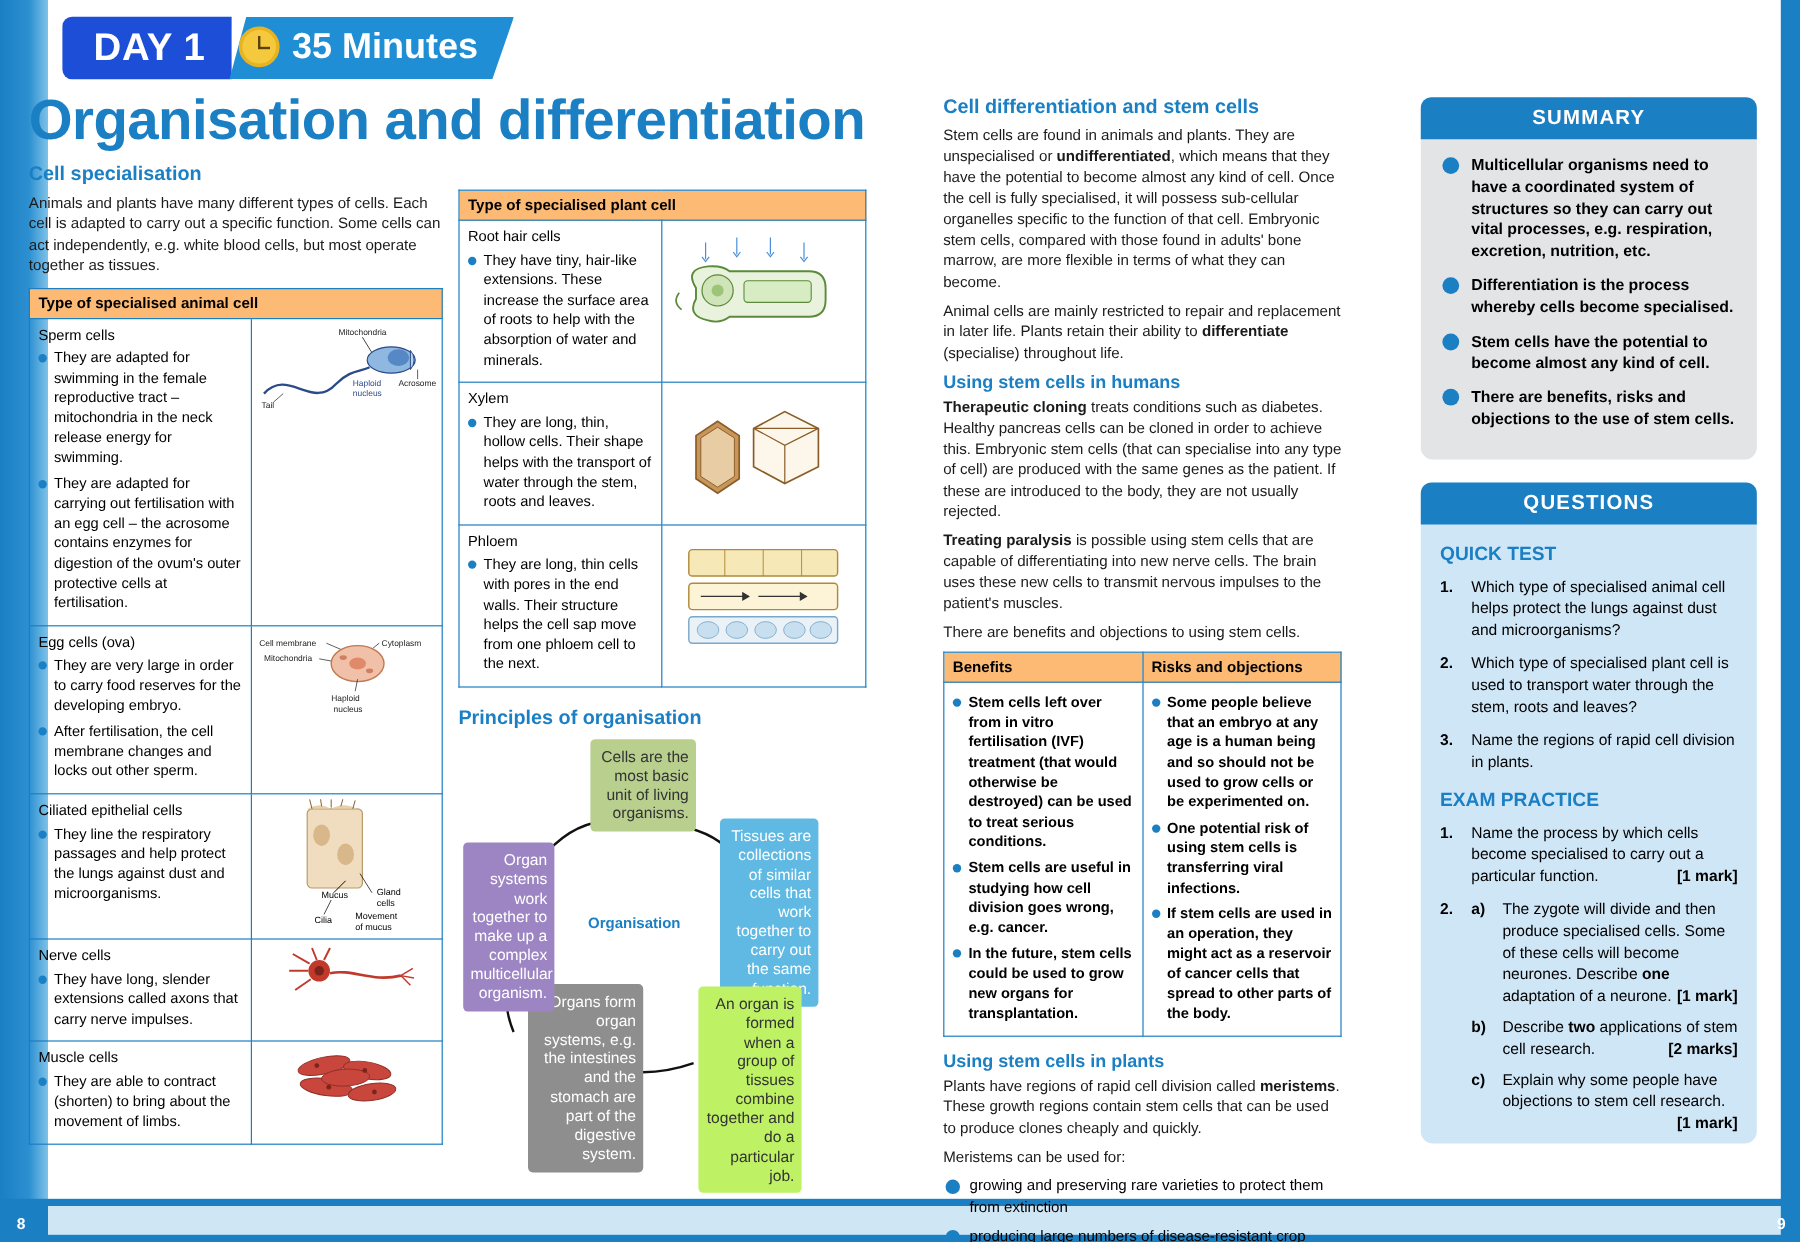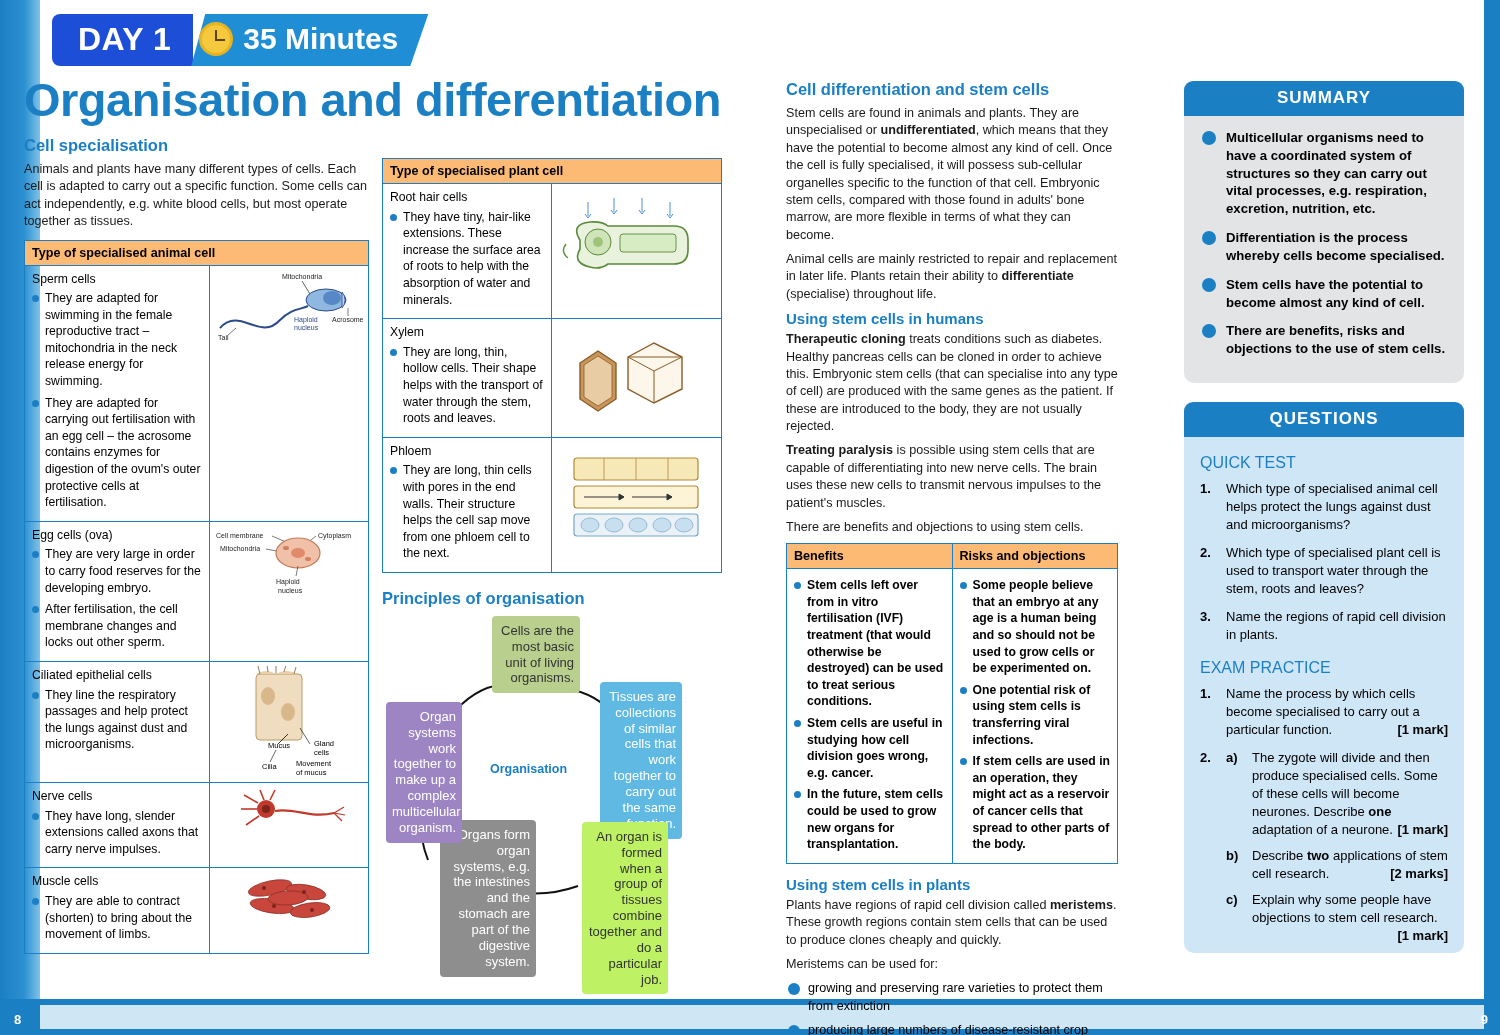--- a/index.html
+++ b/index.html
@@ -84,21 +84,21 @@
     text-align: center; padding: 7px 0 8px; border-radius: 9px 9px 0 0;
     width: 280px; margin: 0 auto; position: relative; top: -1px;
   }
   .summary-wrap { background: #e3e4e6; border-radius: 10px; padding: 0 0 14px; }
   .summary-body { padding: 12px 16px 0 16px; }
   .summary-body li { position: relative; padding-left: 26px; margin-bottom: 11px; font-size: 13.2px; font-weight: bold; line-height: 1.35; list-style: none; }
   .summary-body li::before { content: ""; position: absolute; left: 2px; top: 2px; width: 14px; height: 14px; border-radius: 50%; background: #1b7fc4; }
 
   .questions-wrap { background: #cfe6f7; border-radius: 10px; padding: 0 0 16px; margin-top: 20px; }
   .questions-body { padding: 10px 16px 0 16px; }
-  .qh { color: #1b7fc4; font-weight: normal; font-size: 16px; margin: 6px 0 8px; }
+  .qh { color: #1b7fc4; font-weight: bold; font-size: 16px; margin: 6px 0 8px; }
   ol.qlist { list-style: none; margin: 0 0 4px 0; }
   ol.qlist > li { position: relative; padding-left: 26px; margin-bottom: 10px; font-size: 13px; line-height: 1.38; }
   ol.qlist > li > .num { position: absolute; left: 0; top: 0; font-weight: bold; }
   ol.sub { list-style: none; margin: 6px 0 0 0; }
   ol.sub > li { position: relative; padding-left: 26px; margin-bottom: 8px; font-size: 13px; line-height: 1.38; }
   ol.sub > li > .num { position: absolute; left: 0; top: 0; font-weight: bold; }
   .mark { font-weight: bold; float: right; }
 
   
   .diagram { position: relative; width: 340px; height: 320px; margin-top: 6px; }

